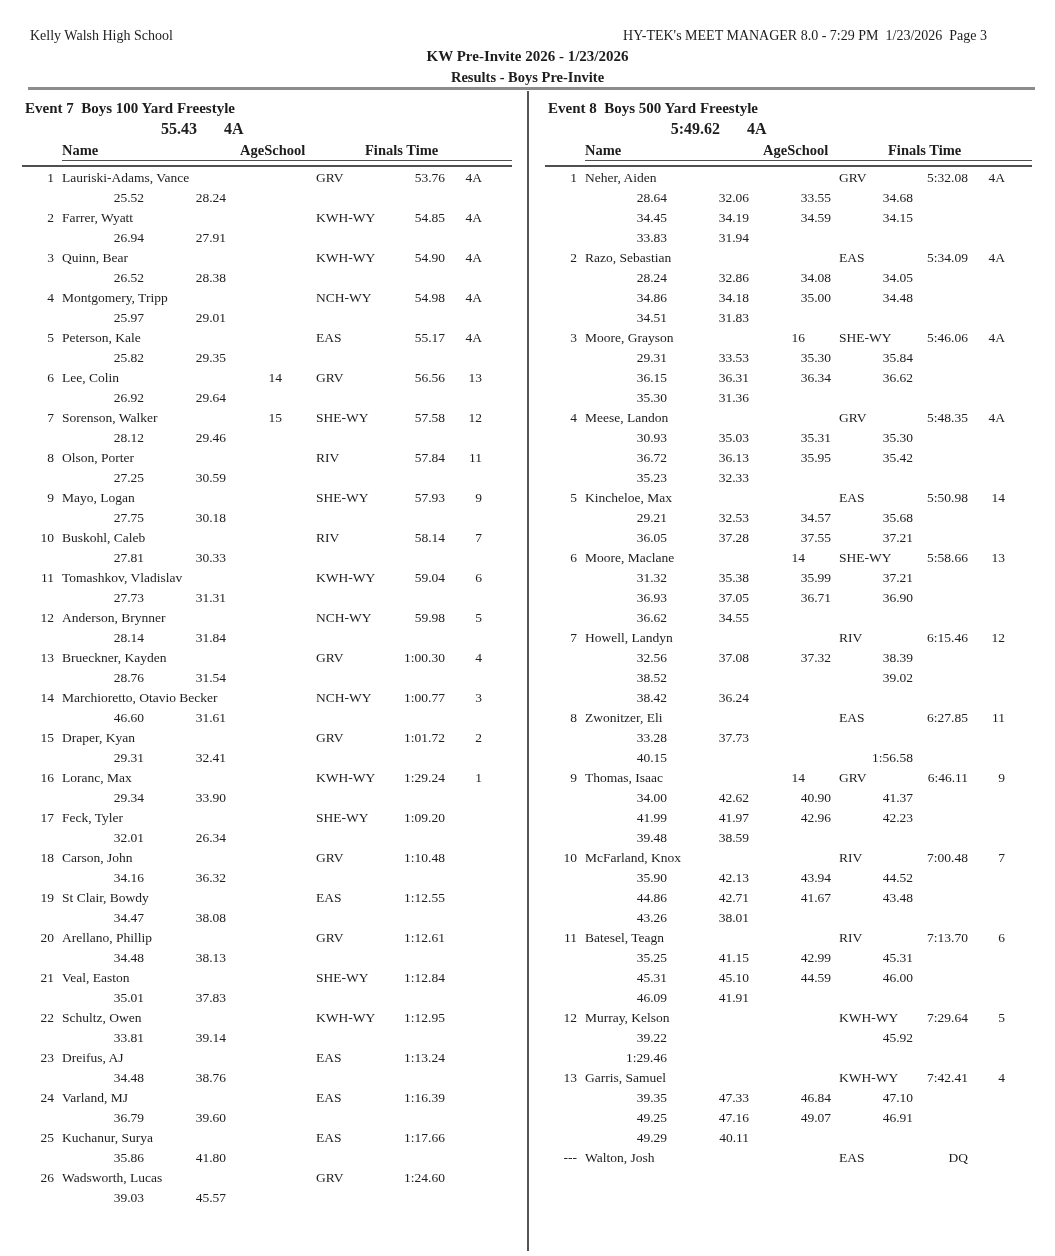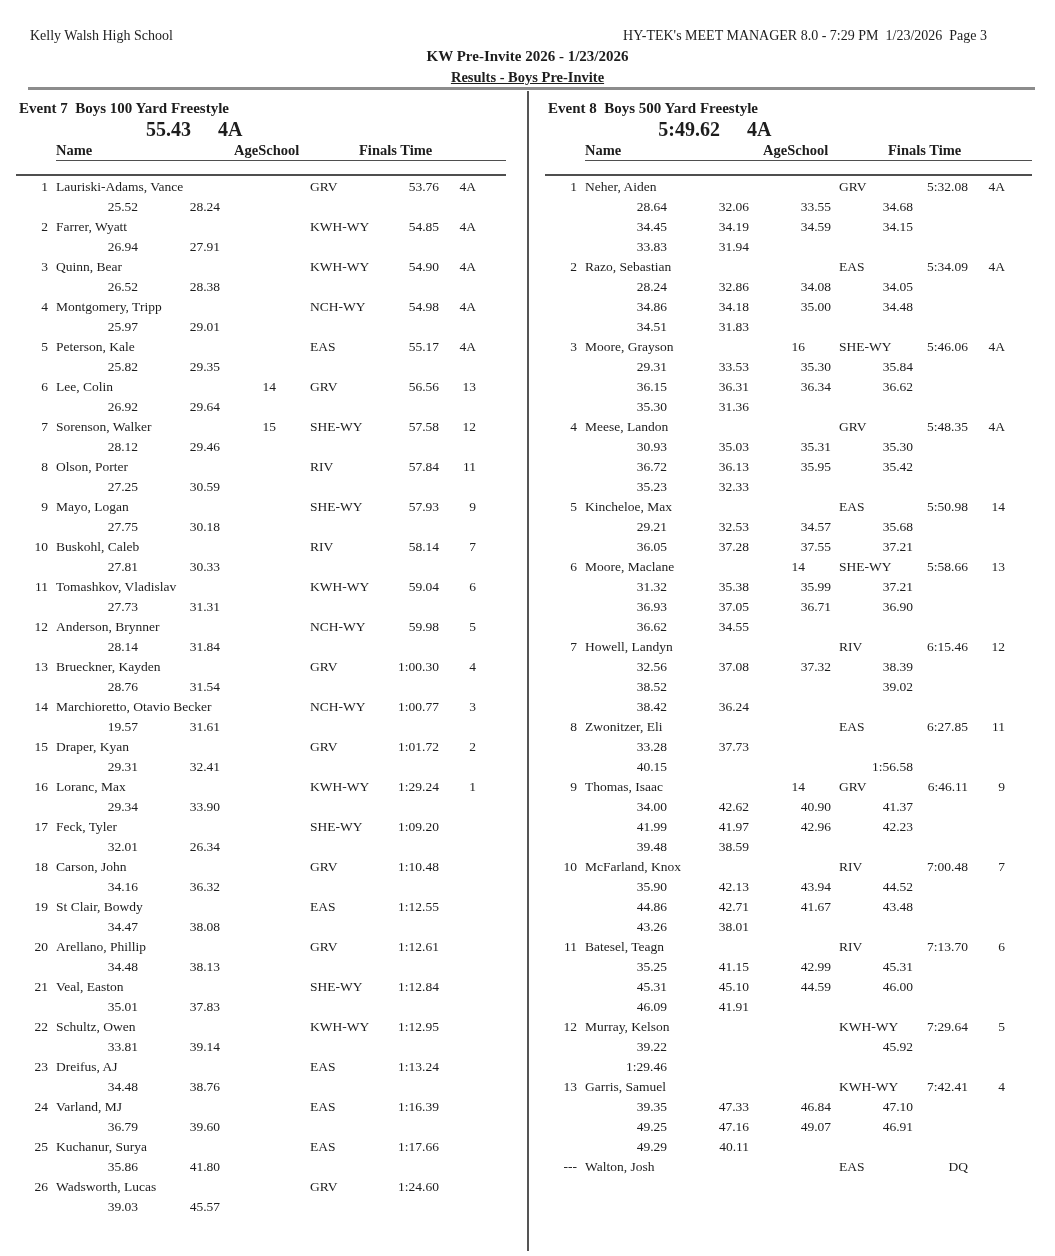--- a/index.html
+++ b/index.html
@@ -10,35 +10,35 @@
     -webkit-font-smoothing:antialiased;
   }
   .page{position:relative;width:1055px;height:1256px;}
 
   
   .page-header{position:absolute;top:0;left:0;right:0;height:98px;}
   .ph-school{position:absolute;left:30px;top:28px;font-size:14px;}
   .ph-manager{position:absolute;right:68px;top:28px;font-size:14px;white-space:pre;}
   .ph-title{position:absolute;top:48px;left:0;width:100%;text-align:center;font-weight:bold;font-size:15px;white-space:pre;}
   .ph-subtitle{position:absolute;top:69px;left:0;width:100%;text-align:center;font-weight:bold;font-size:14.5px;}
-  .ph-subtitle span{text-decoration:underline;}
+  .ph-subtitle span{}
   .page-rule{position:absolute;top:87px;left:28px;width:1007px;height:3px;background:#8c8c8c;}
   .col-divider{position:absolute;top:91px;left:527px;width:2px;height:1160px;background:#555;}
 
   
   .event{position:absolute;top:98px;}
-  .event.col-left{left:16px;width:490px;}
+  .event.col-left{left:22px;width:490px;}
   .event.col-right{left:545px;width:487px;}
 
   .event-title{font-weight:bold;font-size:15px;line-height:21px;height:21px;padding-left:3px;white-space:pre;}
-  .qual-row{height:20px;line-height:20px;font-weight:bold;font-size:20px;}
+  .qual-row{height:20px;line-height:20px;font-weight:bold;font-size:16px;}
   .qual-time{display:inline-block;width:175px;text-align:right;}
   .qual-std{margin-left:27px;}
 
-  .thead{height:21px;padding-left:40px;border-bottom:2.5px solid #4f4f4f;padding-bottom:14px;font-weight:bold;font-size:14.5px;}
+  .thead{height:21px;padding-left:40px;border-bottom:2.5px solid #4f4f4f;padding-bottom:5px;font-weight:bold;font-size:14.5px;}
   .thead-inner{display:grid;grid-template-columns:178px 125px 1fr;height:100%;align-items:end;border-bottom:1.5px solid #4f4f4f;line-height:19px;}
 
   .tbody{padding-top:1px;font-size:13.5px;}
   .main-row{display:grid;grid-template-columns:32px 8px 172px 48px 23px 62px 78px 37px;height:20px;line-height:20px;}
   .c-place{grid-column:1;text-align:right;}
   .c-name{grid-column:3;white-space:nowrap;}
   .c-age{grid-column:4;text-align:right;}
   .c-school{grid-column:6;white-space:nowrap;margin-left:11px;}
   .c-finals{grid-column:7;text-align:right;}
   .c-points{grid-column:8;text-align:right;}
@@ -283,21 +283,21 @@
           <div class="result">
     <div class="main-row">
       <span class="c-place">14</span>
       <span class="c-name">Marchioretto, Otavio Becker</span>
       <span class="c-age"></span>
       <span class="c-school">NCH-WY</span>
       <span class="c-finals">1:00.77</span>
       <span class="c-points">3</span>
     </div>
   <div class="splits-row">
-              <span class="split-cell">19.57</span>
+              <span class="split-cell">46.60</span>
               <span class="split-cell">31.61</span>
               <span class="split-cell"></span>
               <span class="split-cell"></span>
             </div>
           </div>
           <div class="result">
     <div class="main-row">
       <span class="c-place">15</span>
       <span class="c-name">Draper, Kyan</span>
       <span class="c-age"></span>

